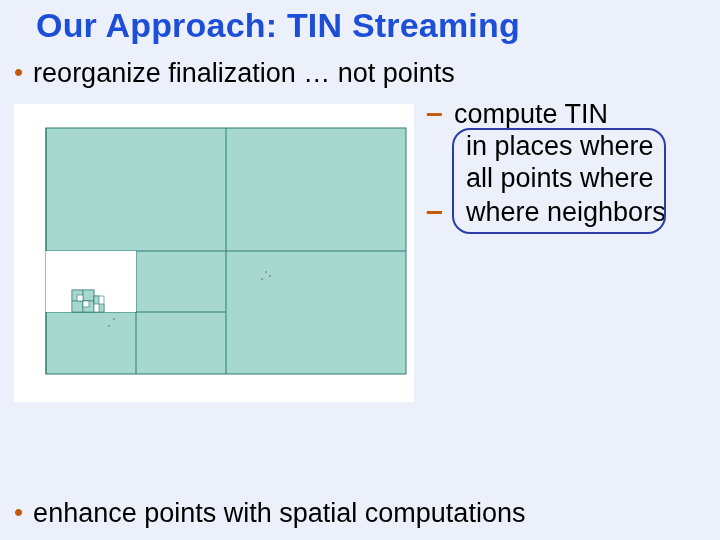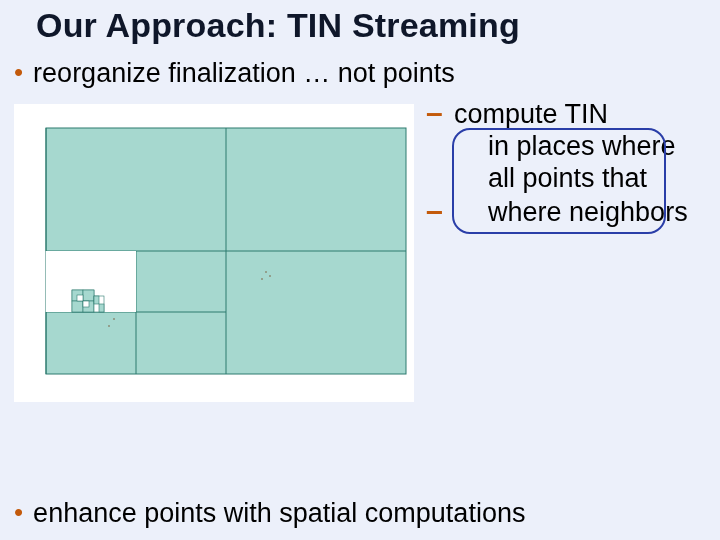--- a/index.html
+++ b/index.html
@@ -16,21 +16,21 @@
     width: 720px;
     height: 540px;
     box-sizing: border-box;
   }
   .title {
     position: absolute;
     left: 36px;
     top: 6px;
     font-size: 34px;
     font-weight: bold;
-    color: #0f172a;
+    color: #1d4ed8;
     letter-spacing: 0.2px;
   }
   .bullet1 {
     position: absolute;
     left: 14px;
     top: 58px;
     font-size: 27px;
     color: #000;
     display: flex;
     align-items: flex-start;
@@ -76,21 +76,21 @@
     font-weight: bold;
     line-height: 30px;
   }
   .sub-text {
     margin-left: 34px;
   }
   .sub-text.first-line {
     margin-left: 34px;
   }
   .cont-line {
-    margin-left: 68px;
+    margin-left: 46px;
   }
   .bullet2 {
     position: absolute;
     left: 14px;
     top: 498px;
     font-size: 27px;
     color: #000;
     display: flex;
     align-items: flex-start;
   }
@@ -164,21 +164,21 @@
       </g>
     </svg>
   </div>
 
   <div class="right-col">
 
     <div class="sub-item">
       <span class="sub-dash">–</span>
       <div class="sub-text first-line">compute TIN</div>
       <div class="cont-line">in places where</div>
-      <div class="cont-line">all points that</div>
+      <div class="cont-line">all points where</div>
     </div>
 
     <div class="sub-item">
       <span class="sub-dash">–</span>
     </div>
 
     <div class="sub-item">
       <span class="sub-dash">–</span>
       <div class="cont-line">where neighbors</div>
     </div>

